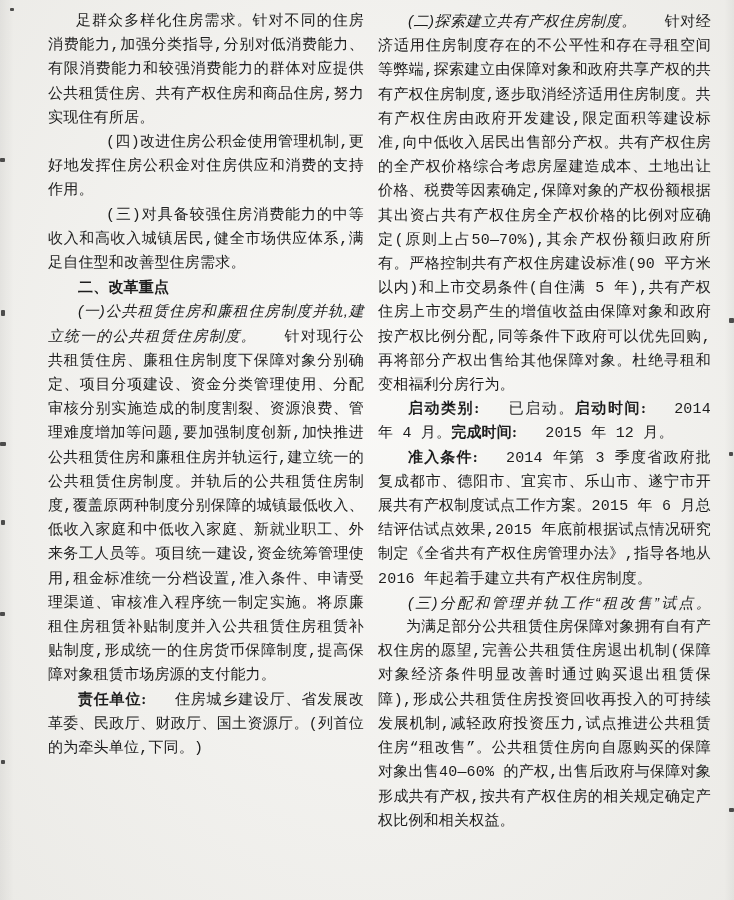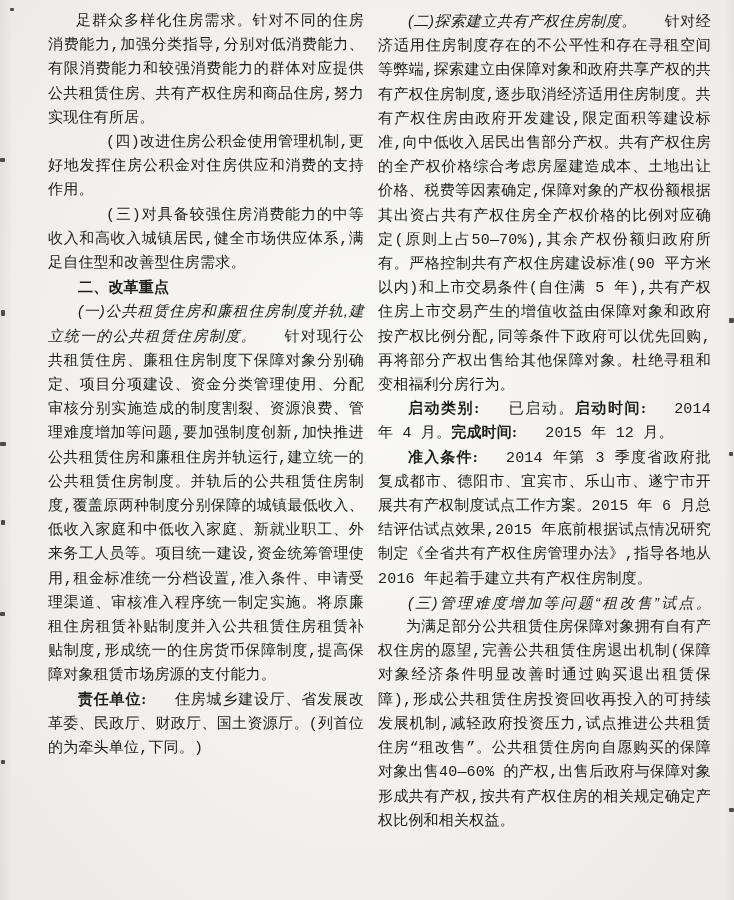--- a/index.html
+++ b/index.html
@@ -66,15 +66,15 @@
       <p class="para indent"><span class="run-normal">(四)改进住房公积金使用管理机制,更好地发挥住房公积金对住房供应和消费的支持作用。</span></p>
       <p class="para indent"><span class="run-normal">(三)对具备较强住房消费能力的中等收入和高收入城镇居民,健全市场供应体系,满足自住型和改善型住房需求。</span></p>
       <p class="para indent heading"><span class="run-bold">二、改革重点</span></p>
       <p class="para indent"><span class="run-kai">(一)公共租赁住房和廉租住房制度并轨,建立统一的公共租赁住房制度。</span><span class="run-normal">针对现行公共租赁住房、廉租住房制度下保障对象分别确定、项目分项建设、资金分类管理使用、分配审核分别实施造成的制度割裂、资源浪费、管理难度增加等问题,要加强制度创新,加快推进公共租赁住房和廉租住房并轨运行,建立统一的公共租赁住房制度。并轨后的公共租赁住房制度,覆盖原两种制度分别保障的城镇最低收入、低收入家庭和中低收入家庭、新就业职工、外来务工人员等。项目统一建设,资金统筹管理使用,租金标准统一分档设置,准入条件、申请受理渠道、审核准入程序统一制定实施。将原廉租住房租赁补贴制度并入公共租赁住房租赁补贴制度,形成统一的住房货币保障制度,提高保障对象租赁市场房源的支付能力。</span></p>
       <p class="para indent"><span class="run-bold">责任单位:</span><span class="run-normal">住房城乡建设厅、省发展改革委、民政厅、财政厅、国土资源厅。(列首位的为牵头单位,下同。)</span></p>
     </div>
   <div class="col col-right" id="col-right">
       <p class="para indent"><span class="run-kai">(二)探索建立共有产权住房制度。</span><span class="run-normal">针对经济适用住房制度存在的不公平性和存在寻租空间等弊端,探索建立由保障对象和政府共享产权的共有产权住房制度,逐步取消经济适用住房制度。共有产权住房由政府开发建设,限定面积等建设标准,向中低收入居民出售部分产权。共有产权住房的全产权价格综合考虑房屋建造成本、土地出让价格、税费等因素确定,保障对象的产权份额根据其出资占共有产权住房全产权价格的比例对应确定(原则上占50—70%),其余产权份额归政府所有。严格控制共有产权住房建设标准(90 平方米以内)和上市交易条件(自住满 5 年),共有产权住房上市交易产生的增值收益由保障对象和政府按产权比例分配,同等条件下政府可以优先回购,再将部分产权出售给其他保障对象。杜绝寻租和变相福利分房行为。</span></p>
       <p class="para indent"><span class="run-bold">启动类别:</span><span class="run-normal">已启动。</span><span class="run-bold">启动时间:</span><span class="run-normal">2014 年 4 月。</span><span class="run-bold">完成时间:</span><span class="run-normal">2015 年 12 月。</span></p>
       <p class="para indent"><span class="run-bold">准入条件:</span><span class="run-normal">2014 年第 3 季度省政府批复成都市、德阳市、宜宾市、乐山市、遂宁市开展共有产权制度试点工作方案。2015 年 6 月总结评估试点效果,2015 年底前根据试点情况研究制定《全省共有产权住房管理办法》,指导各地从 2016 年起着手建立共有产权住房制度。</span></p>
-      <p class="para indent"><span class="run-kai">(三)管理难度增加等问题“租改售”试点。</span><span class="run-normal">为满足部分公共租赁住房保障对象拥有自有产权住房的愿望,完善公共租赁住房退出机制(保障对象经济条件明显改善时通过购买退出租赁保障),形成公共租赁住房投资回收再投入的可持续发展机制,减轻政府投资压力,试点推进公共租赁住房“租改售”。公共租赁住房向自愿购买的保障对象出售40—60% 的产权,出售后政府与保障对象形成共有产权,按共有产权住房的相关规定确定产权比例和相关权益。</span></p>
+      <p class="para indent"><span class="run-kai">(三)分配和管理并轨工作“租改售”试点。</span><span class="run-normal">为满足部分公共租赁住房保障对象拥有自有产权住房的愿望,完善公共租赁住房退出机制(保障对象经济条件明显改善时通过购买退出租赁保障),形成公共租赁住房投资回收再投入的可持续发展机制,减轻政府投资压力,试点推进公共租赁住房“租改售”。公共租赁住房向自愿购买的保障对象出售40—60% 的产权,出售后政府与保障对象形成共有产权,按共有产权住房的相关规定确定产权比例和相关权益。</span></p>
     </div>
 </div>
 
 </body></html>

